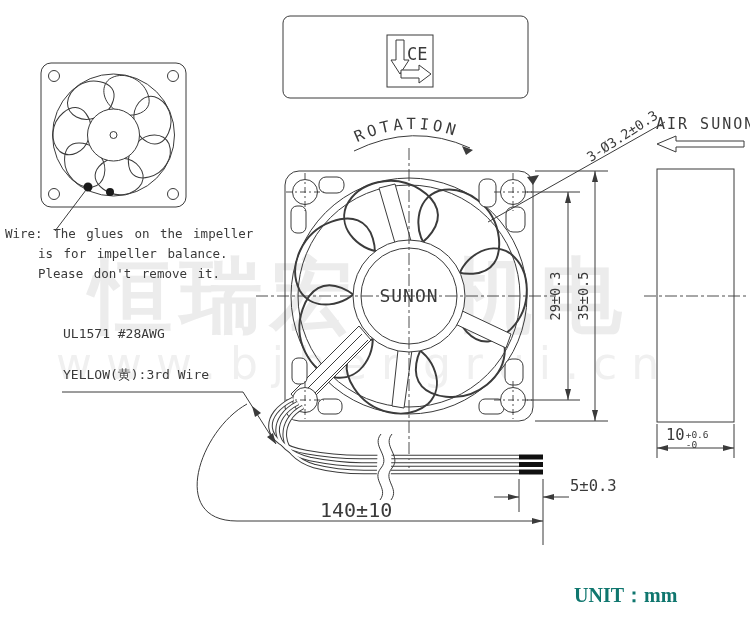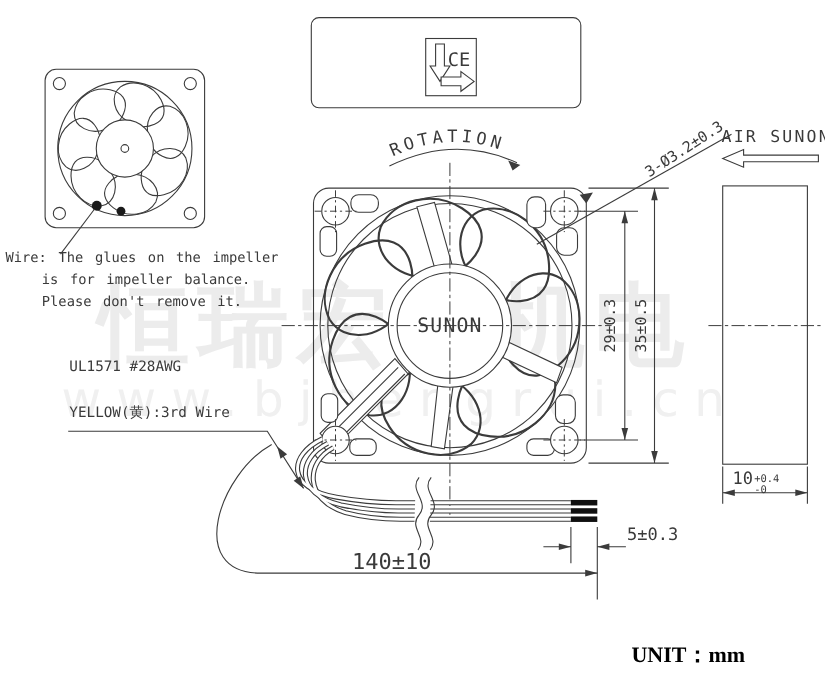--- a/index.html
+++ b/index.html
@@ -30,21 +30,21 @@
   .ws3{left:63px;top:366px;font-size:13px;}
   .airflow{left:656px;top:115px;font-size:15px;letter-spacing:2px;}
   .d3holes{left:588px;top:150px;font-size:13.5px;transform:rotate(-33deg);transform-origin:0 50%;}
   .d29{left:524px;top:288px;width:62px;text-align:center;font-size:13.5px;transform:rotate(-90deg);}
   .d35{left:552px;top:288px;width:62px;text-align:center;font-size:13.5px;transform:rotate(-90deg);}
   .d10{left:666px;top:426px;font-size:15.5px;}
   .d10 .tol{display:inline-flex;flex-direction:column;font-size:9.5px;line-height:1.05;
             vertical-align:2px;margin-left:1px;}
   .d5{left:570px;top:477px;font-size:15.5px;}
   .d140{left:320px;top:498px;font-size:20px;}
-  .unit{left:574px;top:582px;font-size:20px;font-weight:bold;color:#000000;
+  .unit{left:574px;top:582px;font-size:20px;font-weight:bold;color:#0f766e;
         font-family:"Liberation Serif",serif;}
 </style>
 </head>
 <body>
 
 <div class="stage">
 
   <div class="wm wmc">恒瑞宏晟机电</div>
   <div class="wm wml">www.bjhengrui.cn</div>
 
@@ -198,21 +198,21 @@
   <div class="t ws1">UL1571  #28AWG</div>
   <div class="t ws3">YELLOW(黄):3rd Wire</div>
 
   <div class="t airflow">AIR SUNON</div>
 
   <div class="t d3holes">3-Ø3.2±0.3</div>
   <div class="t d29">29±0.3</div>
   <div class="t d35">35±0.5</div>
 
   <div class="t d10"><span>10</span><span class="tol">
-        <span>+0.4</span>
+        <span>+0.6</span>
         <span>-0</span>
       </span></div>
 
   <div class="t d5">5±0.3</div>
   <div class="t d140">140±10</div>
 
   <div class="t unit">UNIT：mm</div>
 </div>
 
 </body></html>

